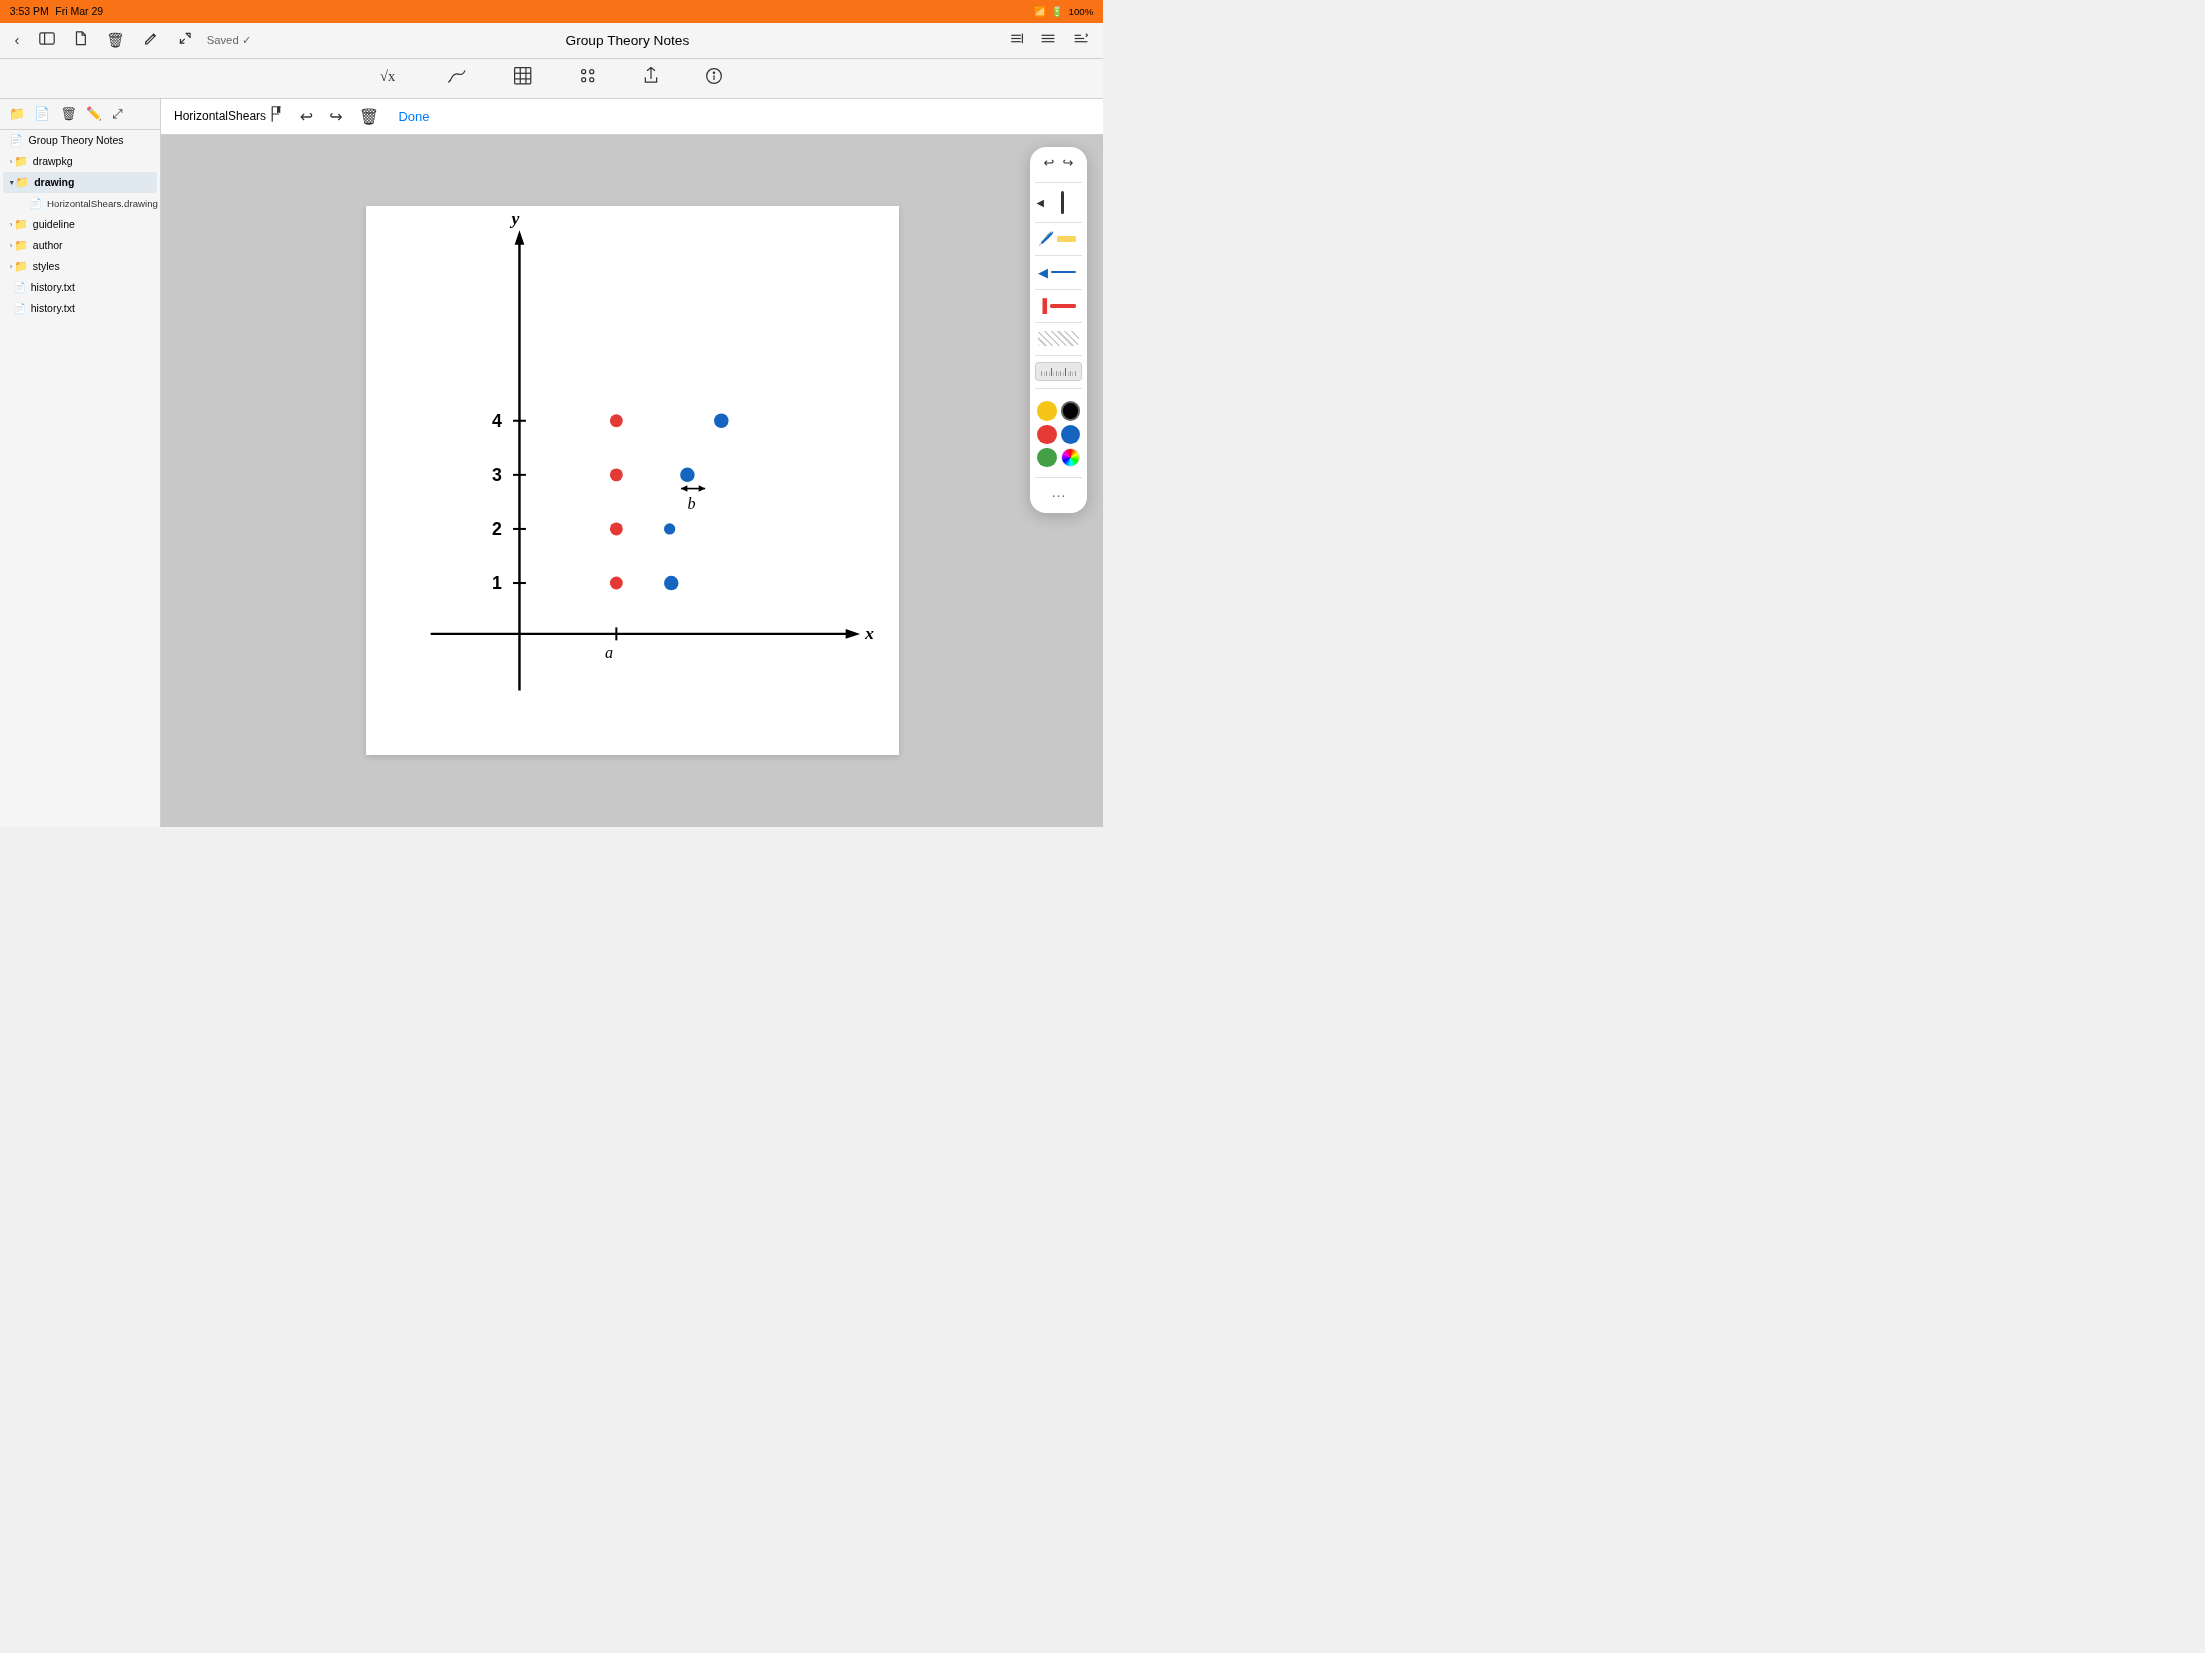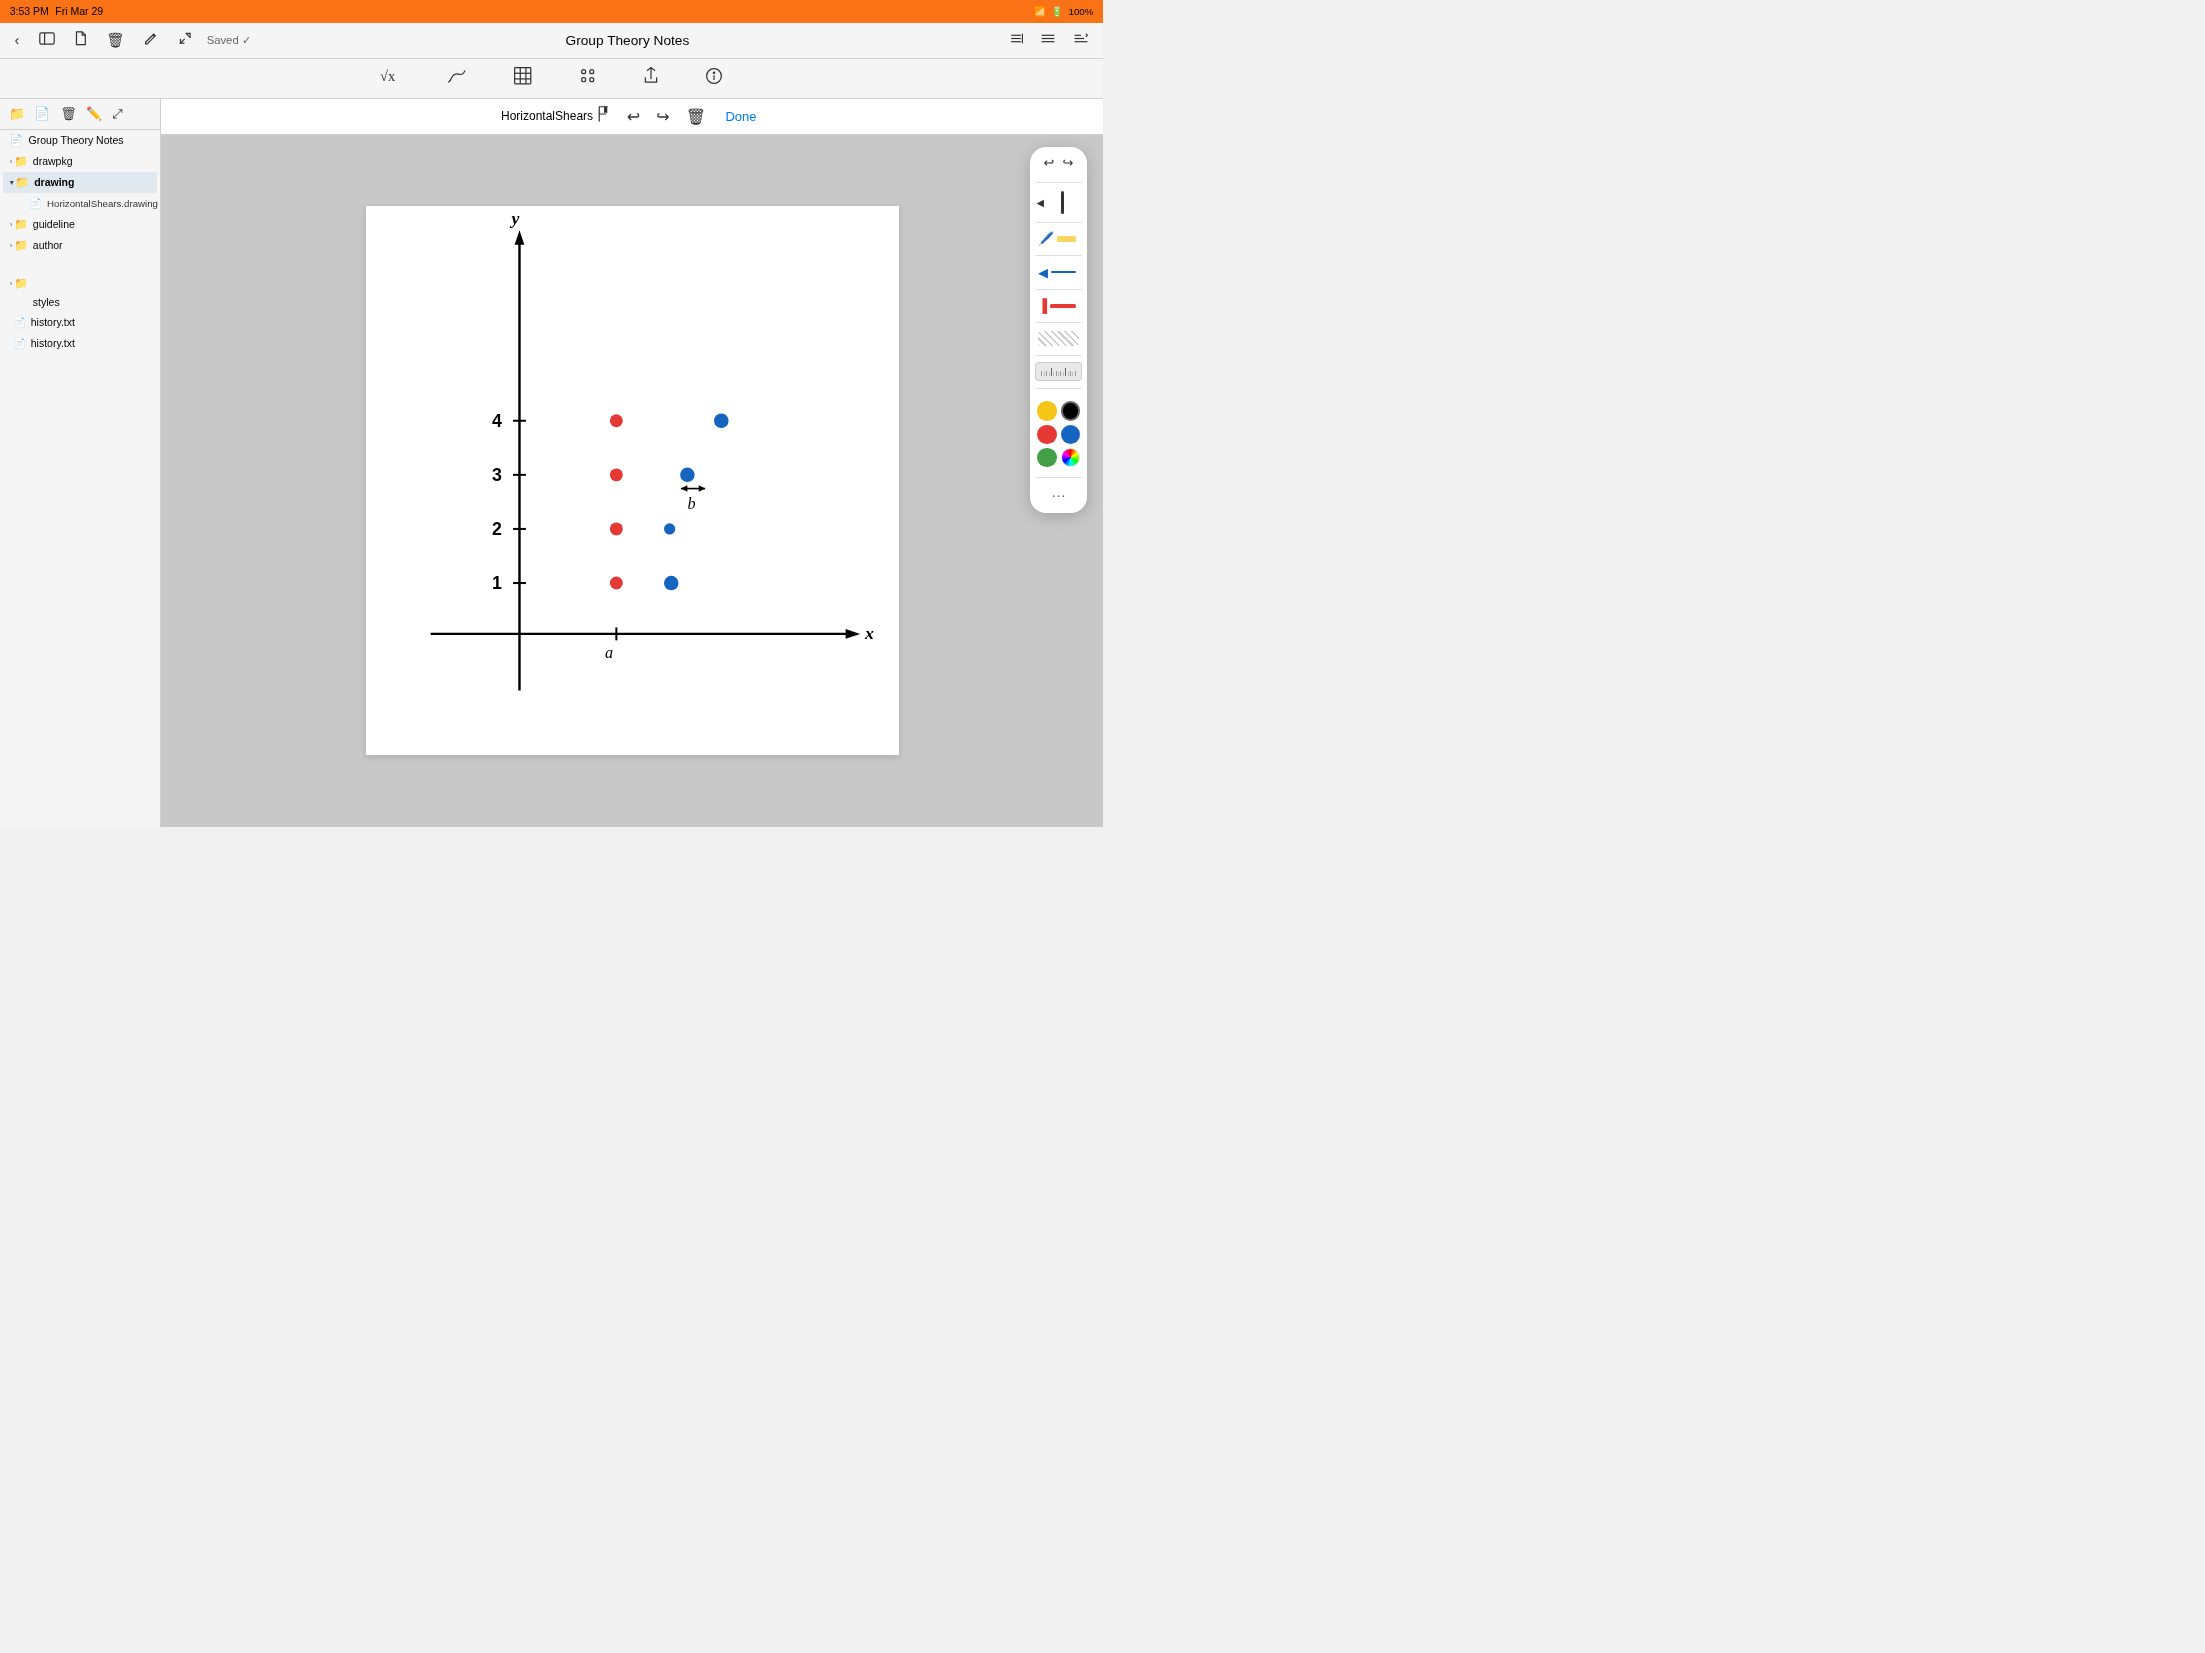--- a/index.html
+++ b/index.html
@@ -57,21 +57,21 @@
     .sidebar-item.active { background: #e0e8f0; }
 
     
     .content-area {
       flex: 1; background: #c8c8c8; display: flex; flex-direction: column;
       position: relative; overflow: hidden;
     }
 
     
     .drawing-header {
-      display: flex; align-items: center; justify-content: center;
+      display: flex; align-items: center; justify-content: flex-start;
       background: white; border-bottom: 0.8px solid #d0d0d0;
       padding: 4.8px 13px; height: 36px;
     }
     .drawing-actions { display: flex; align-items: center; gap: 9.7px; }
     .drawing-action-btn { background: none; border: none; cursor: pointer; font-size: 16px; color: #333; padding: 3.2px; }
     .done-btn { background: none; border: none; cursor: pointer; font-size: 13px; color: #007aff; font-weight: 500; padding: 3.2px 6.5px; }
 
     
     .canvas-wrapper {
       flex: 1; display: flex; align-items: center; justify-content: center;
@@ -279,21 +279,21 @@
 
     <div class="sidebar-item" style="padding-left:6.5px;">
       <span style="margin-right:1.6px; font-size:8px; color:#666;">›</span>
       <span style="margin-right:4.8px; color:#5b9bd5;">📁</span>
       <span style="font-size:10.5px;">author</span>
     </div>
 
     <div class="sidebar-item" style="padding-left:6.5px;">
       <span style="margin-right:1.6px; font-size:8px; color:#666;">›</span>
       <span style="margin-right:4.8px; color:#5b9bd5;">📁</span>
-      <span style="font-size:10.5px;margin-top:36px;">styles</span>
+      <span style="font-size:10.5px;">styles</span>
     </div>
 
     <div class="sidebar-item" style="padding-left:9.7px;">
       <span style="margin-right:4.8px; color:#6b8fc4; font-size:10.5px;">📄</span>
       <span style="font-size:10.5px;">history.txt</span>
     </div>
 
     <div class="sidebar-item" style="padding-left:9.7px;">
       <span style="margin-right:4.8px; color:#6b8fc4; font-size:10.5px;">📄</span>
       <span style="font-size:10.5px;">history.txt</span>

